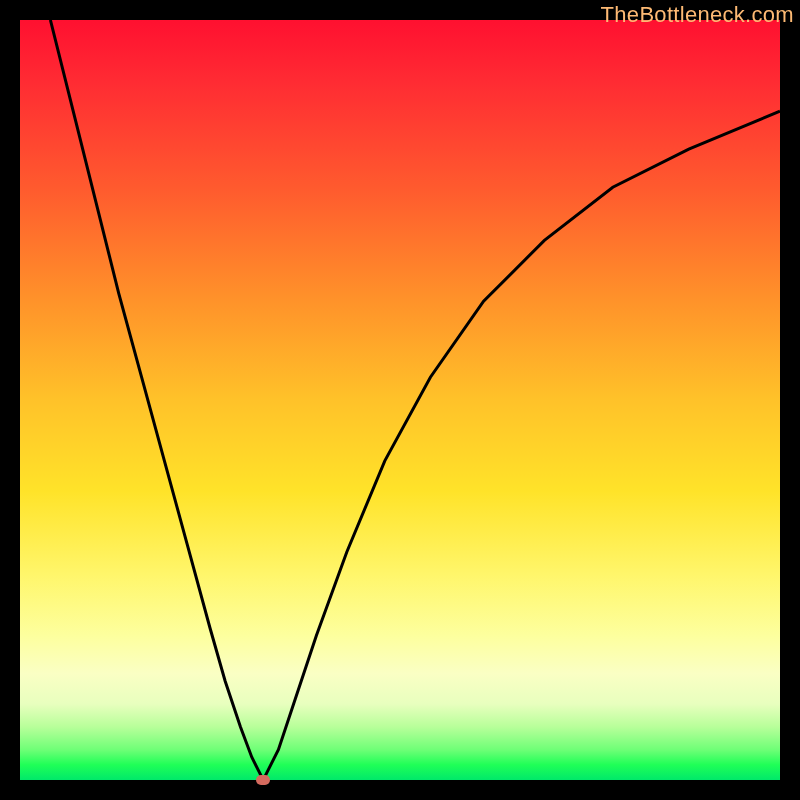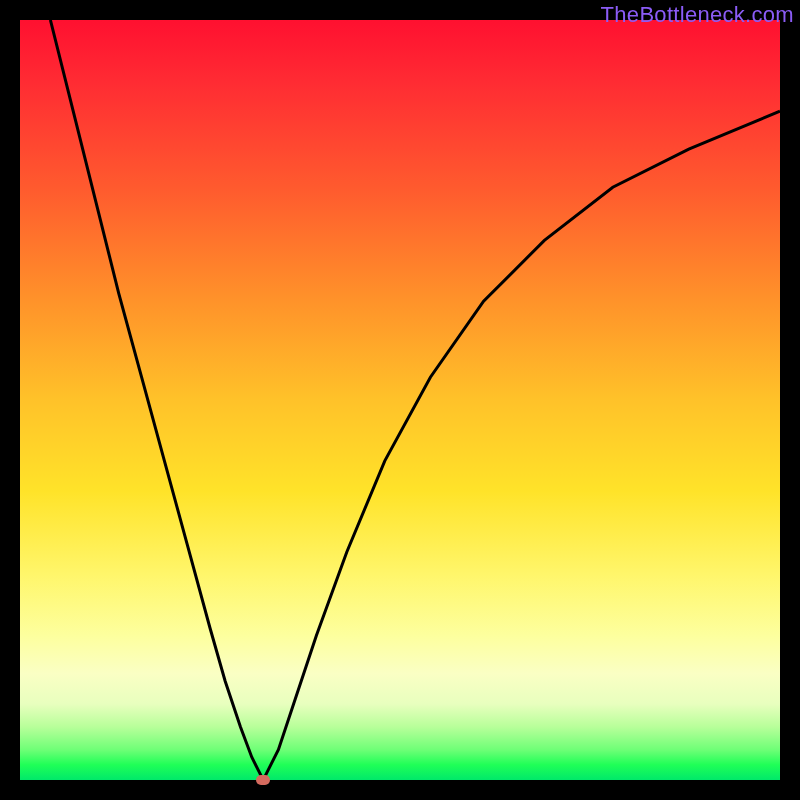--- a/index.html
+++ b/index.html
@@ -40,21 +40,21 @@
       #b8ff9a 93%,
       #6fff77 96%,
       #1fff57 98%,
       #00e86a 100%
     );
   }
   .watermark {
     position: absolute;
     top: 2px;
     right: 6px;
-    color: #8b5cf6;
+    color: #fdba74;
     font-size: 22px;
     font-weight: 500;
     letter-spacing: 0.3px;
     z-index: 5;
   }
   svg.curve {
     position: absolute;
     left: 0;
     top: 0;
     width: 760px;

